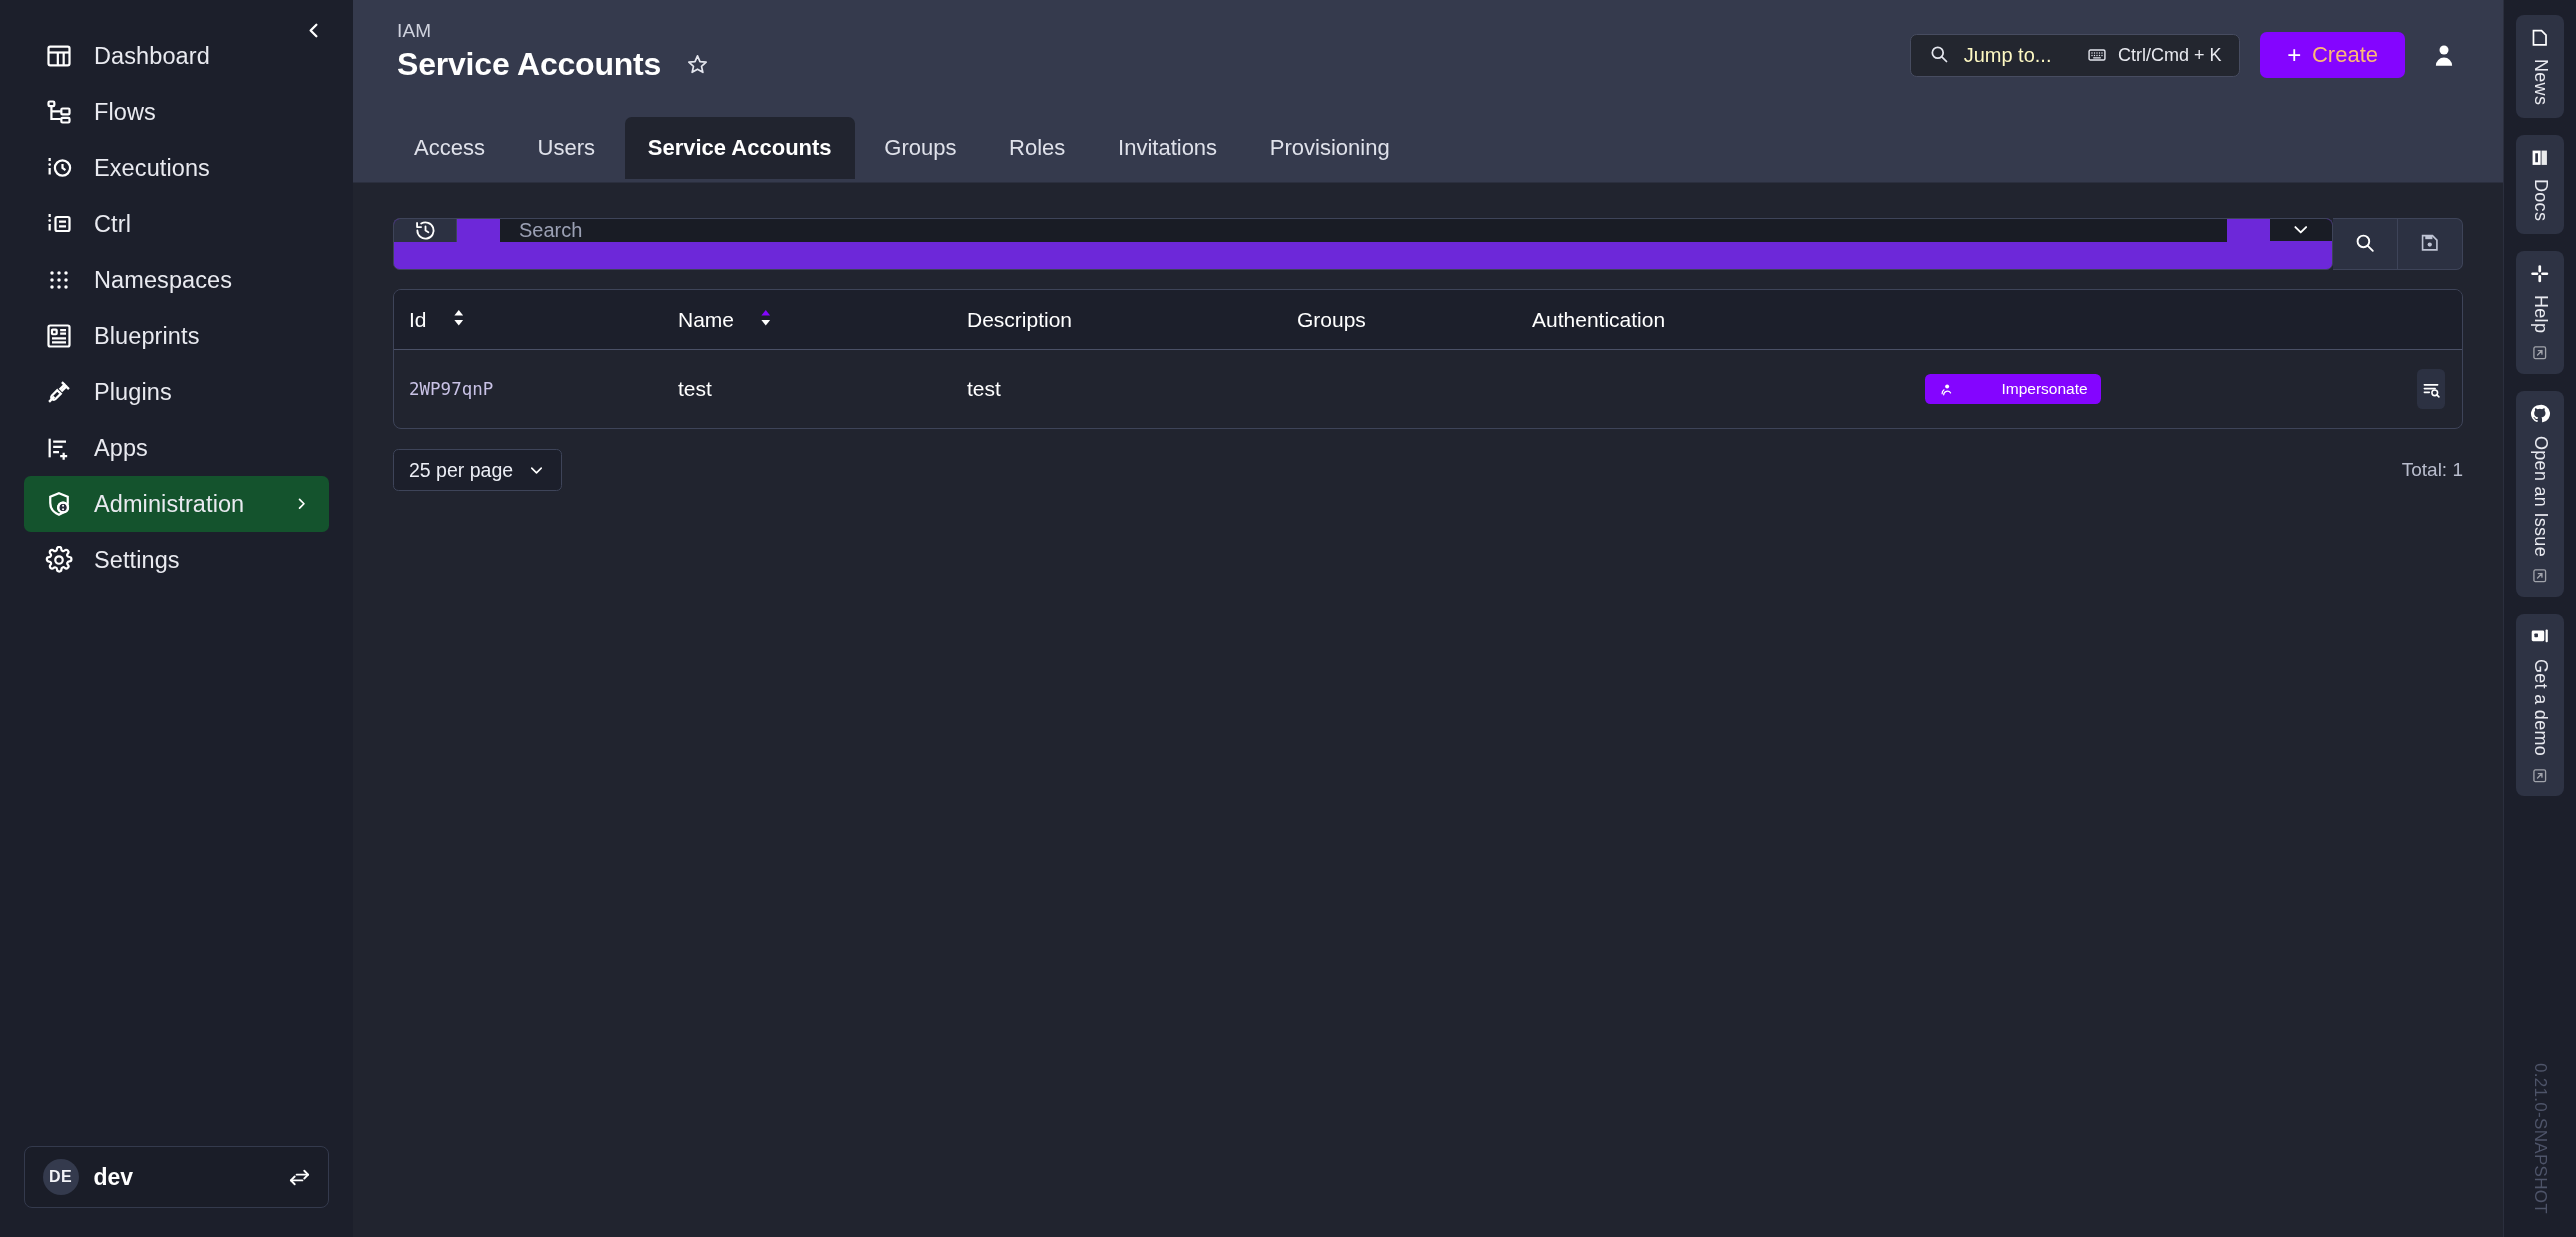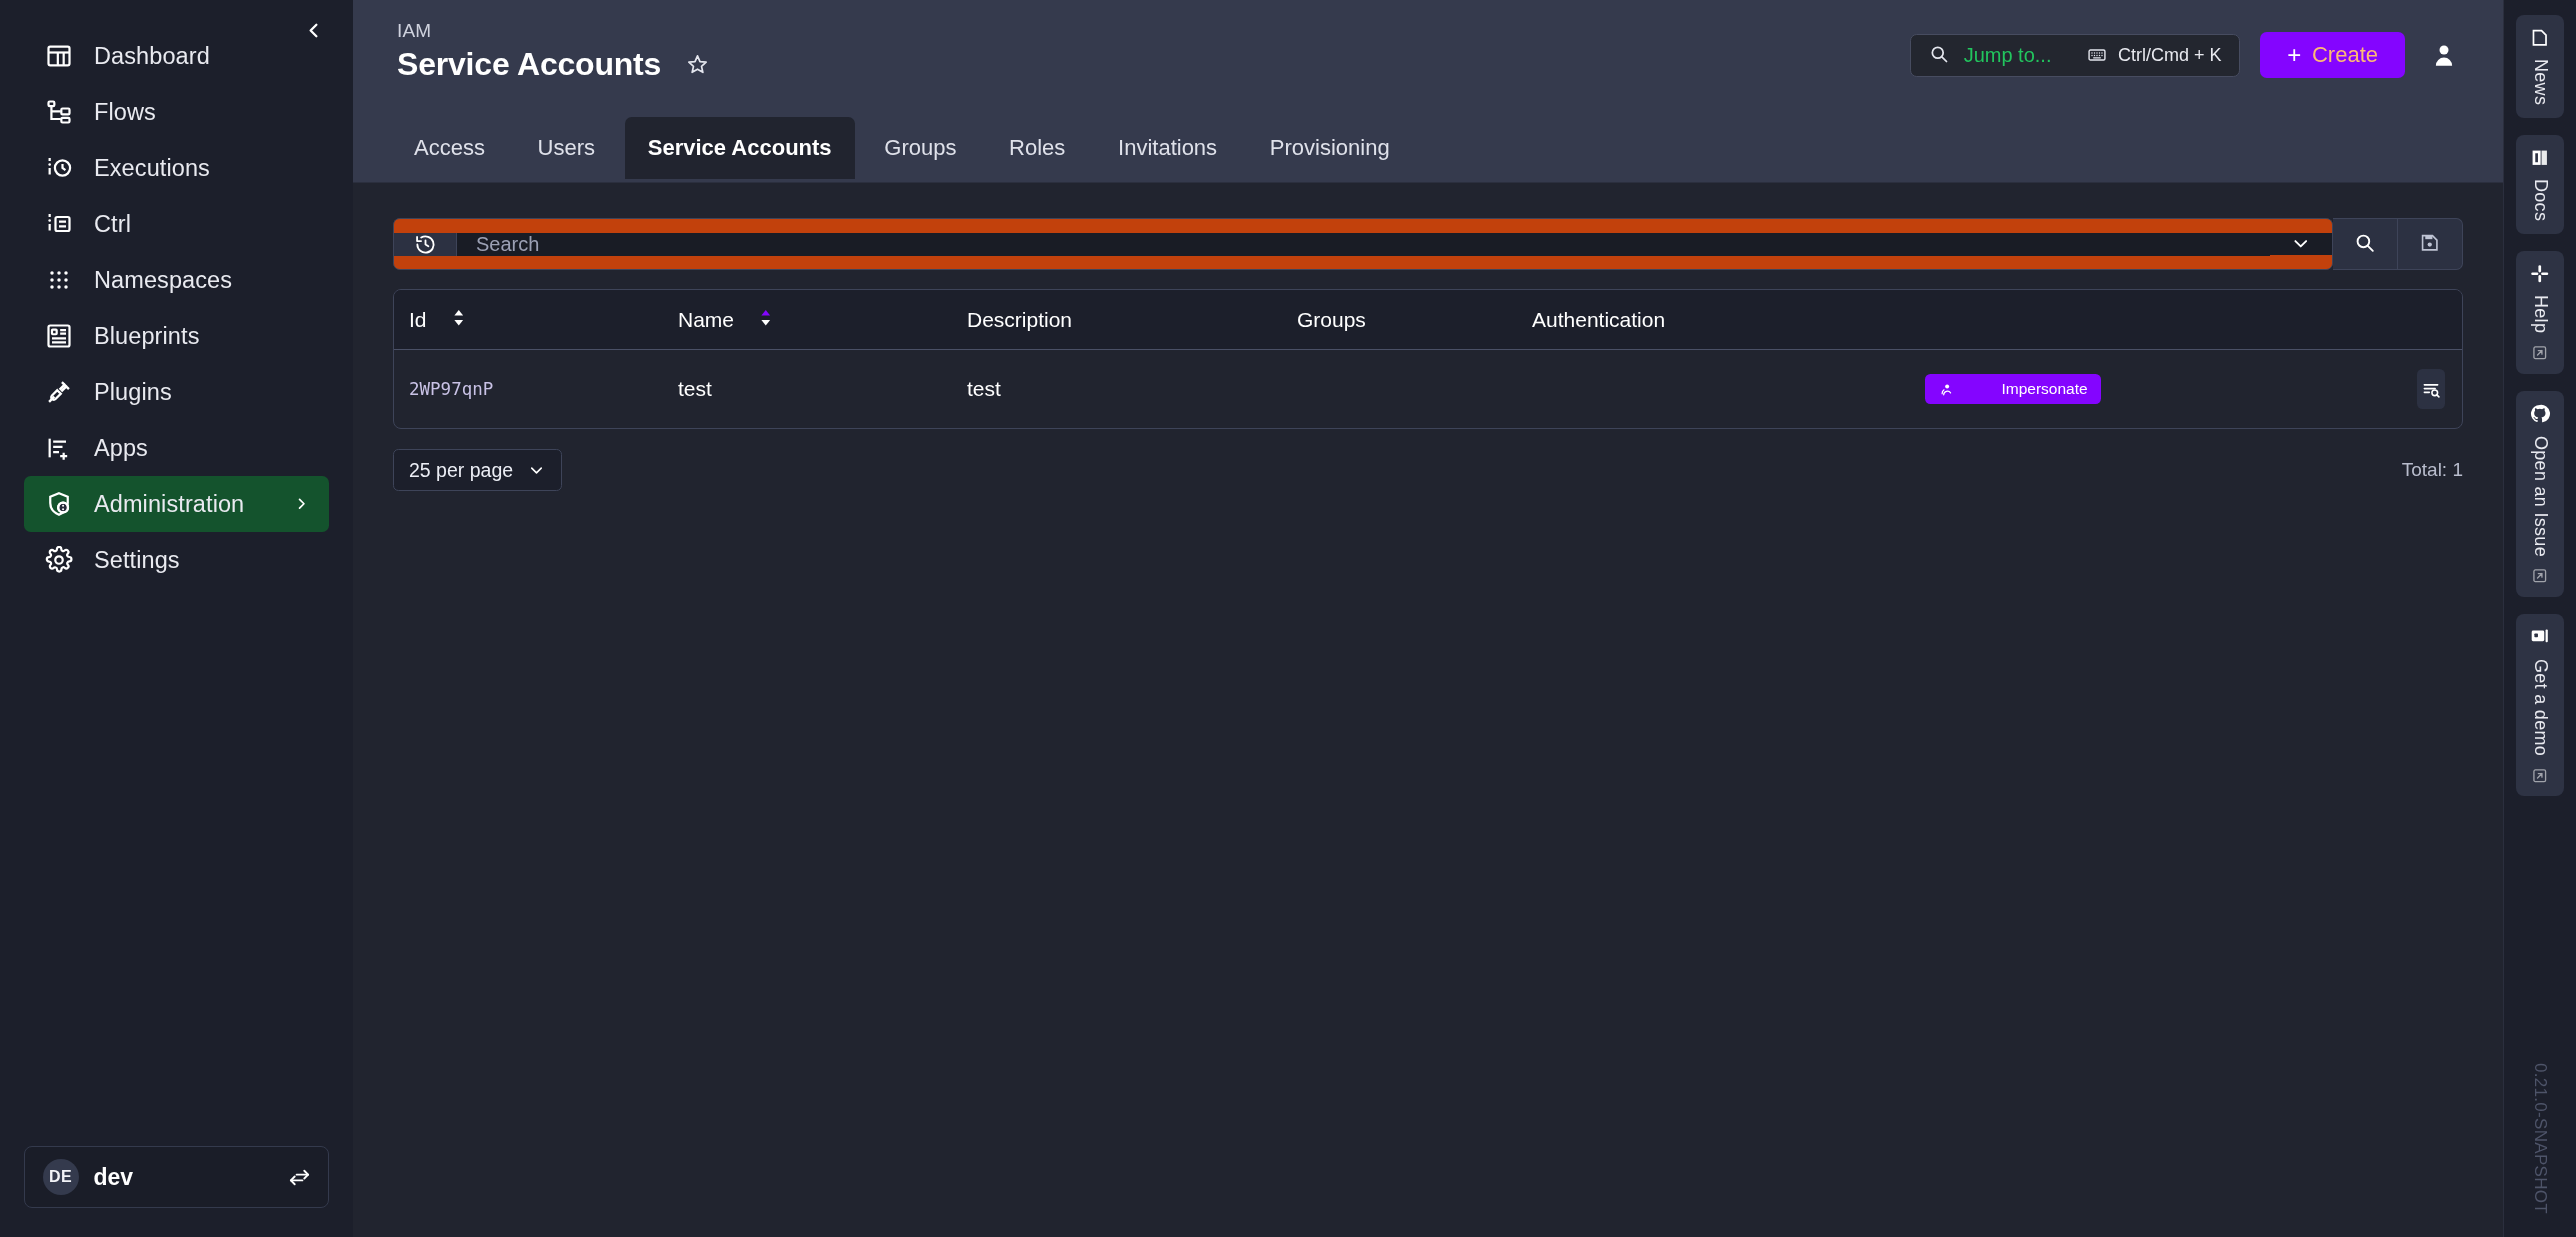--- a/index.html
+++ b/index.html
@@ -85,21 +85,21 @@
   .topbar-right {
     margin-left: auto; display: flex; align-items: center; gap: 20px;
     padding-top: 12px;
   }
   .jumpto {
     display: flex; align-items: center; gap: 15px;
     height: 43px; padding: 0 17.5px;
     background: #23262f; border: 1.3px solid #474c60; border-radius: 6.7px;
     min-width: 330px; cursor: pointer;
   }
-  .jumpto-label { font-size: 20px; color: #22c55e; }
+  .jumpto-label { font-size: 20px; color: #fef9c3; }
   .jumpto-kbd { margin-left: auto; display: flex; align-items: center; gap: 10.8px; }
   .jumpto-kbd span { font-size: 18px; color: #e9eaf0; white-space: nowrap; }
   .create-btn {
     display: flex; align-items: center; gap: 10.8px;
     height: 46px; padding: 0 27px;
     background: #8405ff; border-radius: 6.7px; cursor: pointer;
   }
   .create-btn .plus { font-size: 24px; color: #fff; line-height: 1; font-weight: 400; }
   .create-btn .lbl { font-size: 22px; color: #fdba74; font-weight: 400; }
   .user-btn { width: 38px; height: 38px; display: flex; align-items: center; justify-content: center; cursor: pointer; }
@@ -115,23 +115,24 @@
     padding: 0 23px; border-radius: 6.7px 6.7px 0 0;
     font-size: 22px; color: #dfe1ea; cursor: pointer; white-space: nowrap;
   }
   .tab.active { background: #21242f; color: #ffffff; font-weight: 700; }
 
   .content { flex: 1; padding: 35px 40px 0 40px; overflow: hidden; }
 
   
   .search-row { display: flex; align-items: stretch; height: 52px; }
   .search-shell {
-    flex: 1; display: flex; align-items: center;
+    flex: 1; display: flex; align-items: flex-start;
     border: 1.3px solid #3e4459; border-radius: 6.7px; overflow: hidden;
-    background: #c2410c;
+    background: #6d28d9;
+    gap: 43px;
   }
   .hist-btn {
     width: 63px; background: #2c3142; border-right: 1.3px solid #3e4459;
     display: flex; align-items: center; justify-content: center; cursor: pointer;
   }
   .search-input-wrap { flex: 1; display: flex; align-items: center; padding: 0 19px; background: #191c25; }
   .search-input {
     width: 100%; border: none; outline: none; background: transparent;
     font-family: "Liberation Sans", sans-serif; font-size: 20px; color: #e8eaf2;
   }

